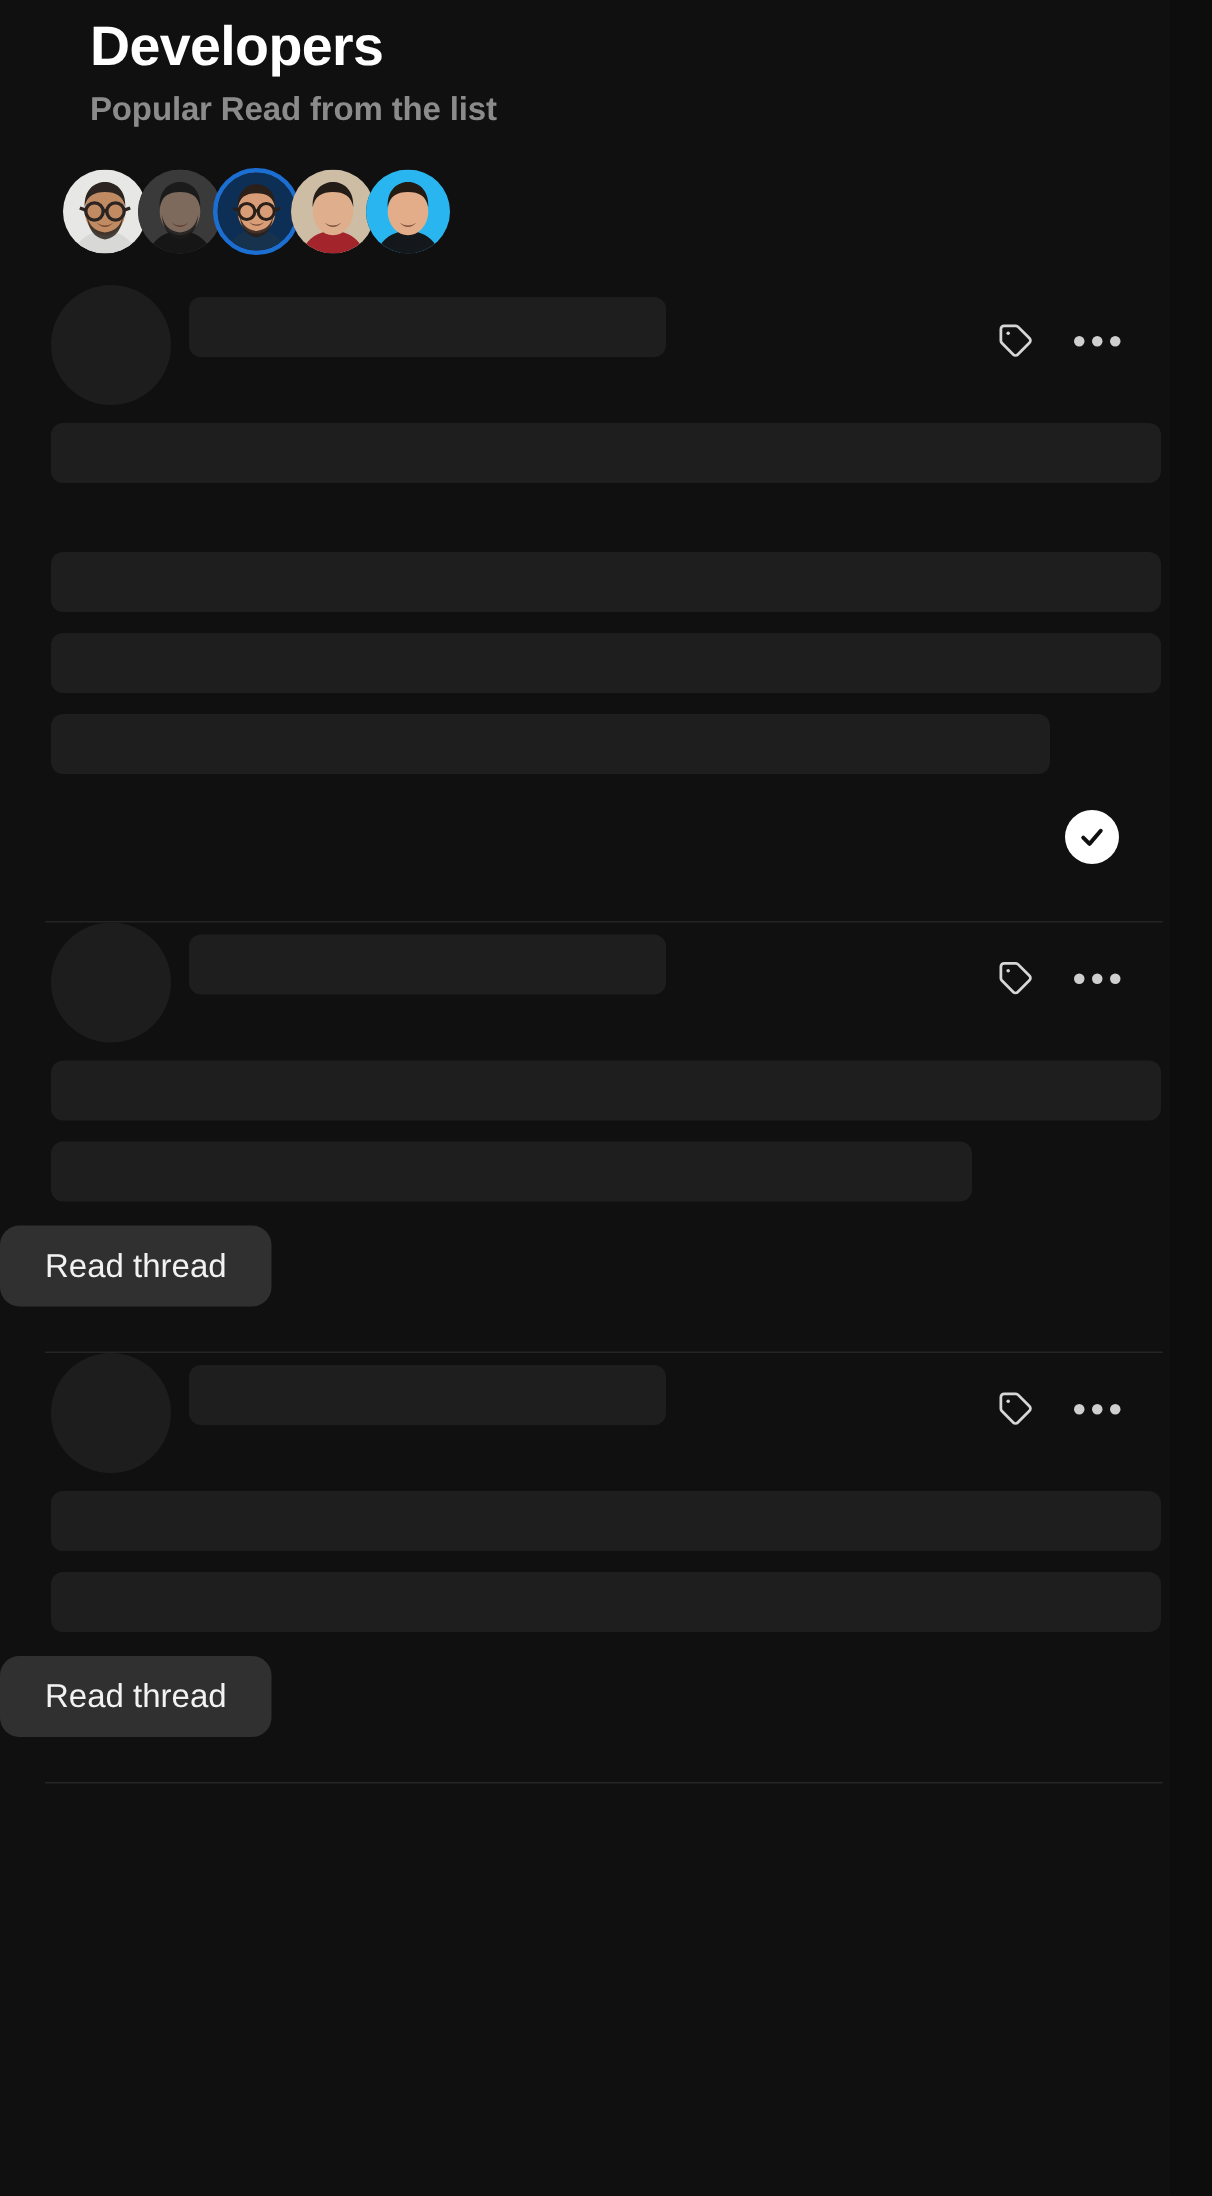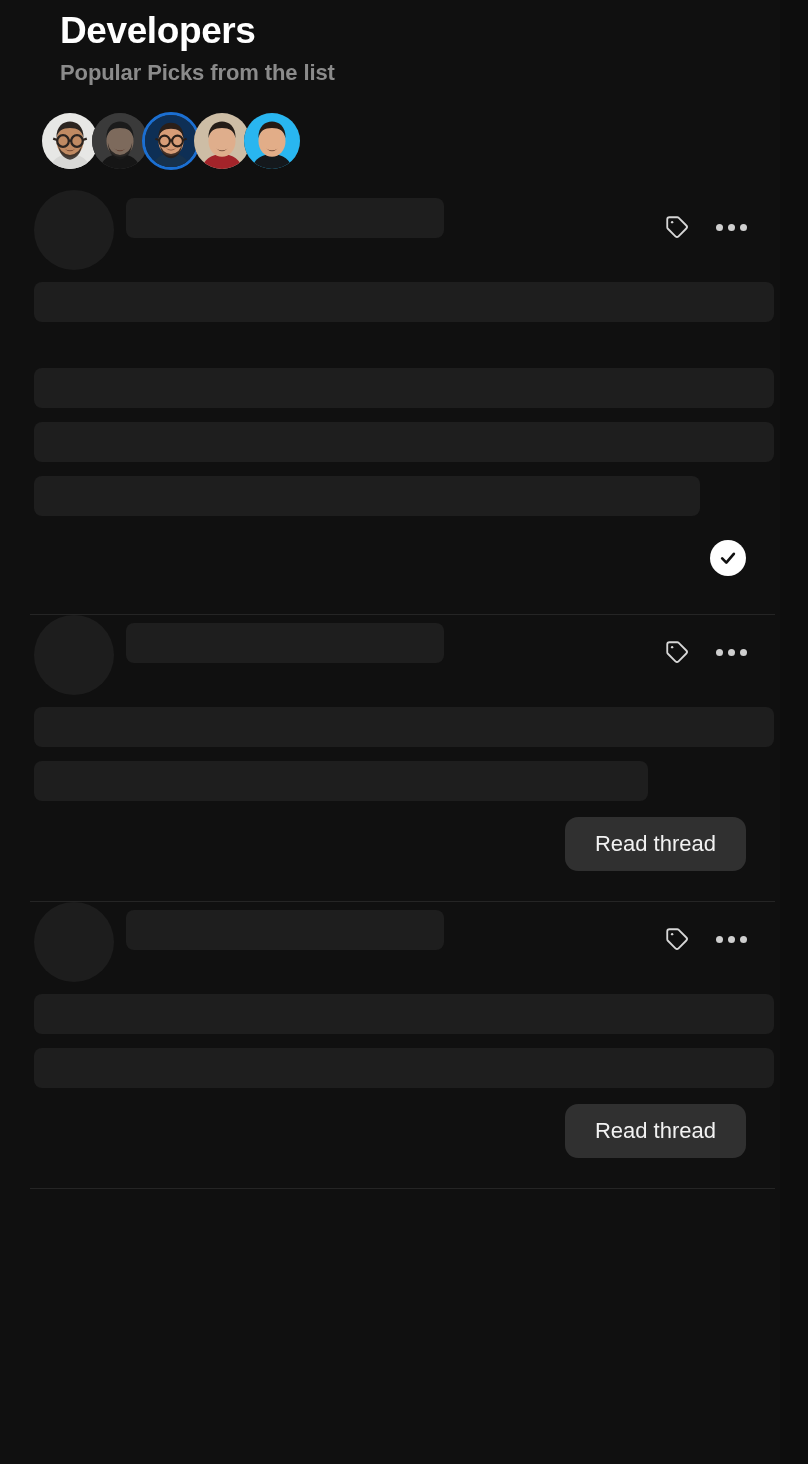--- a/index.html
+++ b/index.html
@@ -156,21 +156,20 @@
     background: #ffffff;
     display: flex;
     align-items: center;
     justify-content: center;
   }
   .check-badge svg { display: block; }
 
   
   .btn-row {
     display: flex;
-    justify-content: flex-end;
     padding-right: 34px;
   }
   .btn-read {
     background: #303030;
     color: #f2f2f2;
     border: none;
     border-radius: 13px;
     font-size: 22px;
     font-family: "Liberation Sans", sans-serif;
     padding: 14px 30px;
@@ -180,21 +179,21 @@
 </style>
 </head>
 <body>
 
 <div id="app">
 
   <div class="right-gutter"></div>
 
   <div class="header">
     <div class="page-title">Developers</div>
-    <div class="page-subtitle">Popular Picks from the list</div>
+    <div class="page-subtitle">Popular Read from the list</div>
   </div>
 
   <div class="avatar-stack" id="avatar-stack">
       <div class="avatar" style="z-index: 1;">
         <svg viewBox="0 0 60 60" xmlns="http://www.w3.org/2000/svg">
       <rect width="60" height="60" fill="#e7e7e5"></rect>
       <path d="M30 44 c12 0 20 7 22 16 H8 c2-9 10-16 22-16 Z" fill="#d8d8d6"></path>
       <ellipse cx="30" cy="30" rx="14.5" ry="17" fill="#c08a62"></ellipse>
       <path d="M15.5 27 C15 14 23 9 30 9 C37 9 45 14 44.5 27 C43 19 38 16 30 16 C22 16 17 19 15.5 27 Z" fill="#2b2420"></path>
       <path d="M17 32 Q18 48 30 50 Q42 48 43 32 Q41 44 30 45 Q19 44 17 32 Z" fill="#2b2420" opacity="0.85"></path>

